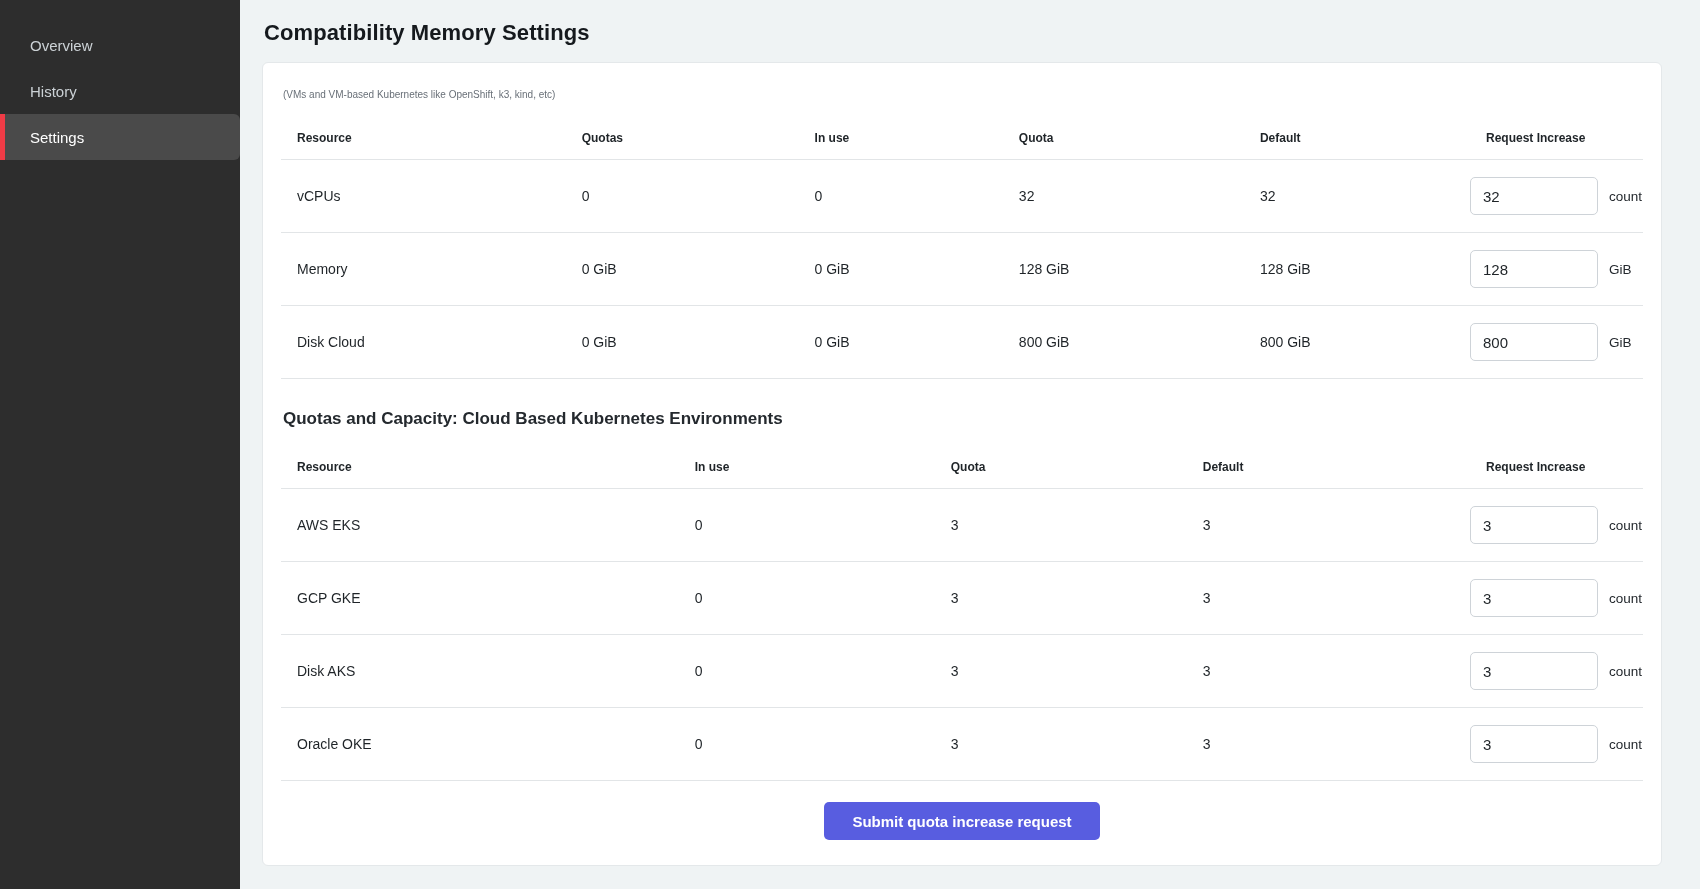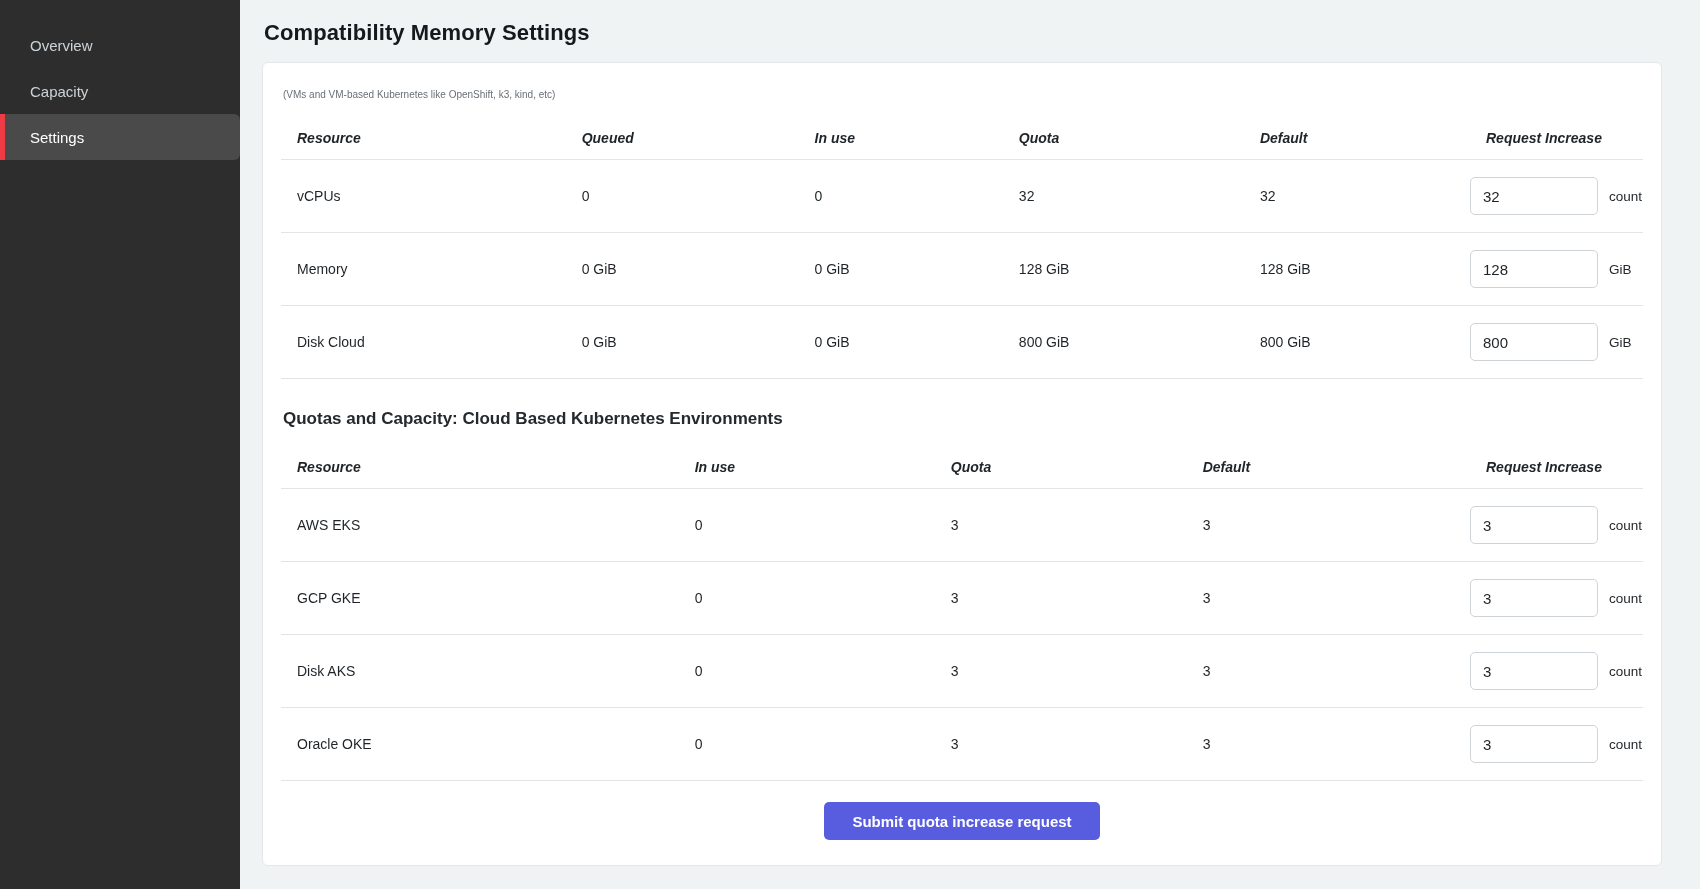--- a/index.html
+++ b/index.html
@@ -83,24 +83,23 @@
   
   .thead, .trow {
     display: grid;
     align-items: center;
     border-bottom: 1px solid #e2e5e7;
   }
   .cols-6 { grid-template-columns: 20.9% 17.1% 15.0% 17.7% 16.6% 1fr; }
   .cols-5 { grid-template-columns: 29.2% 18.8% 18.5% 20.8% 1fr; }
   .thead { height: 44px; }
   .thead .cell {
-    font-size: 14px;
+    font-size: 12px;
     font-weight: bold;
     color: #1f2428;
-    font-style: italic;
   }
   .trow { height: 73px; }
   .trow .cell { font-size: 14px; color: #1f2428; }
   .cell { padding-left: 16px; }
   .cell.request {
     display: flex;
     align-items: center;
     gap: 11px;
     padding-left: 0;
   }
@@ -141,40 +140,40 @@
   }
 </style>
 </head>
 <body>
 
 <aside class="sidebar">
   <div class="side-item">
     <span>Overview</span>
   </div>
   <div class="side-item">
-    <span>Capacity</span>
+    <span>History</span>
   </div>
   <div class="side-item active">
     <span>Settings</span>
   </div>
 </aside>
 
 <main class="main">
   <h1 class="page-title">Compatibility Memory Settings</h1>
 
   <div class="card">
 
     <div class="section-heading">
       <span class="sub">(VMs and VM-based Kubernetes like OpenShift, k3, kind, etc)</span>
     </div>
 
     <div class="table">
       <div class="thead cols-6">
         <div class="cell">Resource</div>
-        <div class="cell">Queued</div>
+        <div class="cell">Quotas</div>
         <div class="cell">In use</div>
         <div class="cell">Quota</div>
         <div class="cell">Default</div>
         <div class="cell">Request Increase</div>
       </div>
 
       <div class="trow cols-6">
         <div class="cell">vCPUs</div>
         <div class="cell">0</div>
         <div class="cell">0</div>

